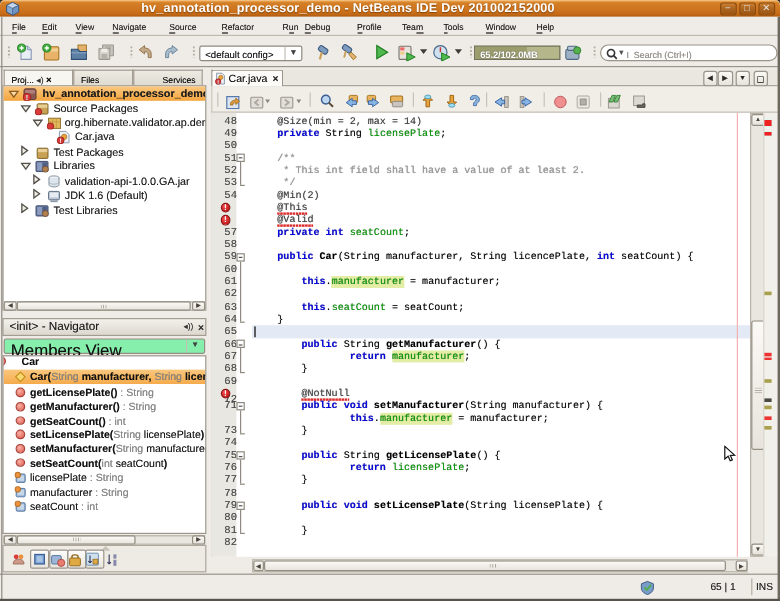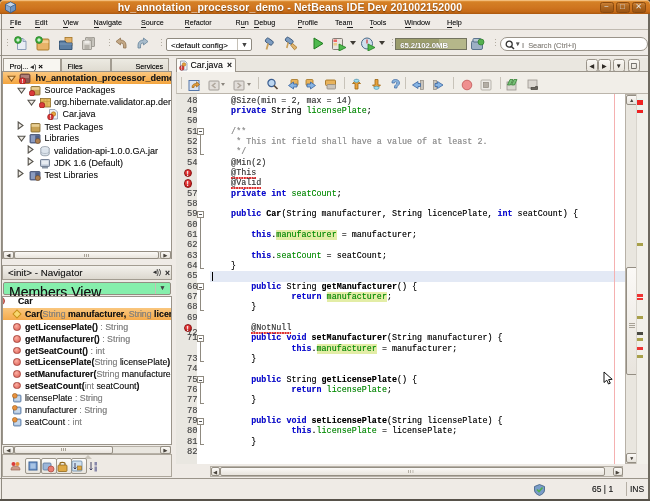--- a/index.html
+++ b/index.html
@@ -491,21 +491,20 @@
 <div class="cl code" style="top:292.06px">                <span class="k">return</span> <span class="g hl">manufacturer</span>;</div>
 <div class="cl code" style="top:302.40px">        }</div>
 <div class="cl code" style="top:323.08px">        <span class="a sq">@NotNull</span></div>
 <div class="cl code" style="top:333.42px">        <span class="k">public</span> <span class="k">void</span> <span class="b">setManufacturer</span>(String manufacturer) {</div>
 <div class="cl code" style="top:343.76px">                <span class="k">this</span>.<span class="g hl">manufacturer</span> = manufacturer;</div>
 <div class="cl code" style="top:354.10px">        }</div>
 <div class="cl code" style="top:374.78px">        <span class="k">public</span> String <span class="b">getLicensePlate</span>() {</div>
 <div class="cl code" style="top:385.12px">                <span class="k">return</span> <span class="g">licensePlate</span>;</div>
 <div class="cl code" style="top:395.46px">        }</div>
 <div class="cl code" style="top:416.14px">        <span class="k">public</span> <span class="k">void</span> <span class="b">setLicensePlate</span>(String licensePlate) {</div>
-<div class="cl code" style="top:426.48px">                <span class="k">this</span>.<span class="g">licensePlate</span> = licensePlate;</div>
 <div class="cl code" style="top:436.82px">        }</div>
 <div class="abs sbtrack" style="left:625px;top:94px;width:13.5px;height:370px"></div>
 <div class="abs sbbtn" style="left:626px;top:95px;width:11.5px;height:10px;font-size:5px;color:#4a453d;line-height:9.5px">▲</div>
 <div class="abs sbbtn" style="left:626px;top:453px;width:11.5px;height:10px;font-size:5px;color:#4a453d;line-height:9.5px">▼</div>
 <div class="sbthumb" style="left:626px;top:267px;width:11.5px;height:108px"></div>
 <div class="abs" style="left:628.5px;top:323px;width:6.5px;height:5px;background-image:linear-gradient(#a8a296 1px,transparent 1px);background-size:6.5px 2px"></div>
 <div class="abs" style="left:636px;top:94px;width:11.5px;height:370px;background:#f2f0ea;border-left:1px solid #d8d4cc"></div>
 <div class="abs" style="left:637px;top:99.8px;width:6px;height:5.2px;background:#ee2222;box-shadow:0 0 2px #bff"></div>
 <div class="abs" style="left:637px;top:110px;width:6px;height:2.6px;background:#ee2222;box-shadow:0 0 2px #bff"></div>
 <div class="abs" style="left:637px;top:242.5px;width:6px;height:3px;background:#a8a04a"></div>

